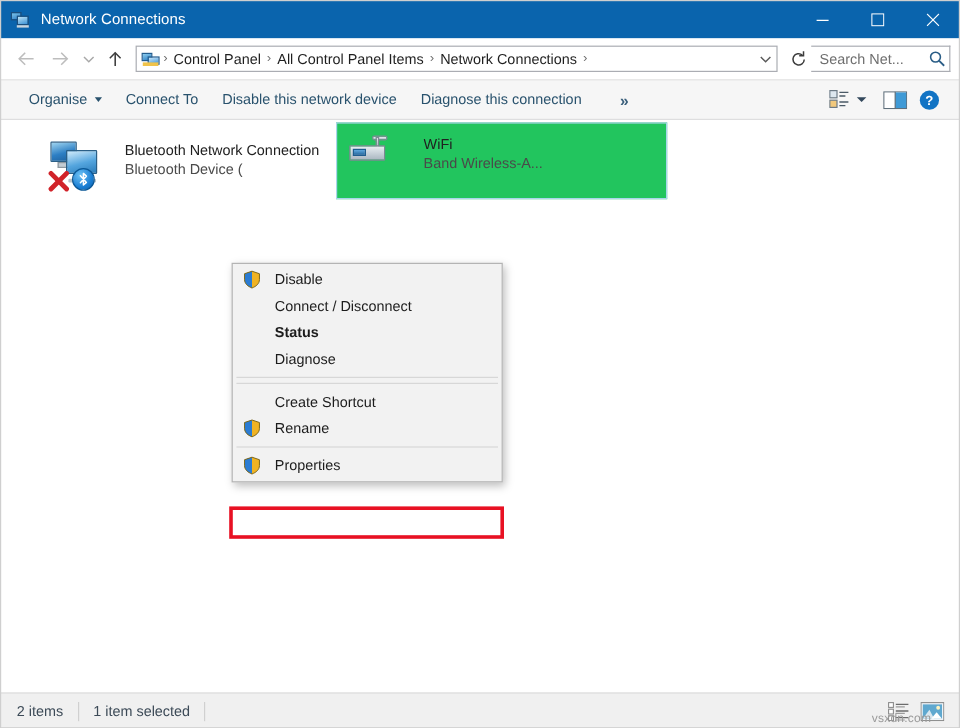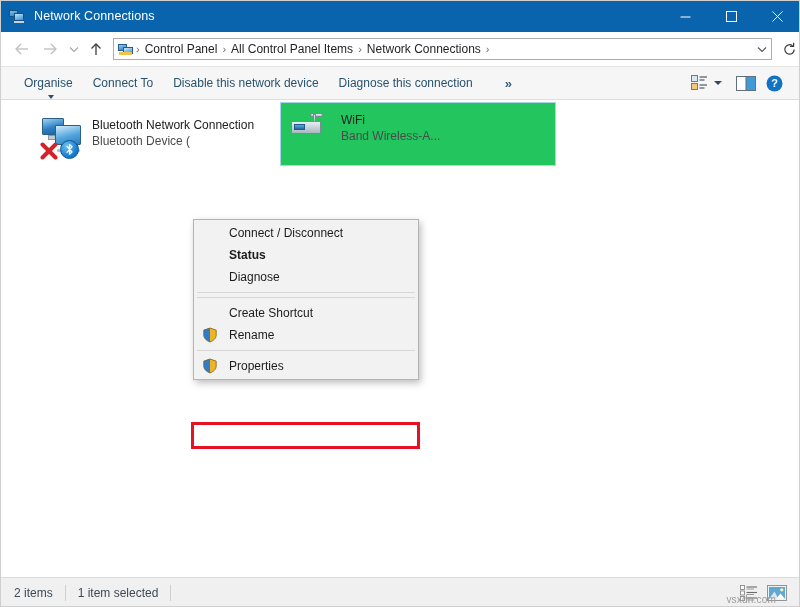--- a/index.html
+++ b/index.html
@@ -195,21 +195,21 @@
     display:flex;
     align-items:center;
   }
   .cmd {
     font-size: 12px;
     color: #29526d;
     padding: 0 10px;
     height: 24px;
     line-height: 24px;
     white-space: nowrap;
-    display:flex; align-items:center;flex-direction:column;
+    display:flex; align-items:center;
   }
   .cmd.first { margin-left: 14px; }
   .cmd .caret {
     margin-left: 6px;
     width: 0; height: 0;
     border-left: 3.5px solid transparent;
     border-right: 3.5px solid transparent;
     border-top: 4px solid #29526d;
   }
   .cmd-overflow {
@@ -331,21 +331,21 @@
   }
   .wcard-ant2 {
     position:absolute; left:21px; top:2px;
     width:13px; height:4px;
     background: linear-gradient(180deg,#eef3f6,#b0bcc5);
     border:1px solid #7c8a94;
     box-sizing:border-box;
     border-radius:2px;
   }
   .conn-text {
-    margin-left: 2px;
+    margin-left: 14px;
     padding-top: 1px;
     min-width:0;
     overflow:hidden;
   }
   .conn-name {
     font-size: 12px;
     color: #202020;
     line-height: 16px;
     white-space: nowrap;
   }
@@ -549,20 +549,29 @@
       </div>
     </div>
 
     <div class="refresh-btn">
       <svg width="15" height="15" viewBox="0 0 15 15">
         <path d="M12.2 7.5 A4.7 4.7 0 1 1 10.6 3.9" fill="none" stroke="#3d3d3d" stroke-width="1.25"></path>
         <polyline points="11.6,0.8 11.6,4.4 8,4.4" fill="none" stroke="#3d3d3d" stroke-width="1.25"></polyline>
       </svg>
     </div>
 
+    <div class="searchbox">
+      <span class="search-text">Search Net...</span>
+      <span class="search-icon">
+        <svg width="14" height="14" viewBox="0 0 14 14">
+          <circle cx="5.6" cy="5.6" r="4.1" fill="none" stroke="#2a5d86" stroke-width="1.3"></circle>
+          <line x1="8.7" y1="8.7" x2="12.8" y2="12.8" stroke="#2a5d86" stroke-width="1.5"></line>
+        </svg>
+      </span>
+    </div>
   </div>
 
   <div class="cmdbar">
     <div class="cmd first">
       <span>Organise</span>
       <span class="caret"></span>
     </div>
     <div class="cmd">
       <span>Connect To</span>
     </div>
@@ -638,20 +647,30 @@
       </div>
       <div class="conn-text">
         <div class="conn-name">WiFi</div>
         <div class="conn-status"></div>
         <div class="conn-device">Band Wireless-A...</div>
       </div>
     </div>
 
     <div class="ctxmenu">
 
+      <div class="mi">
+        <span class="mi-ico">
+          <svg class="shield" viewBox="0 0 16 16">
+            <path d="M8 1 L14.2 3.1 V8 C14.2 11.4 11.4 13.7 8 15 C4.6 13.7 1.8 11.4 1.8 8 V3.1 Z" fill="#f0b323"></path>
+            <path d="M8 1 L1.8 3.1 V8 C1.8 11.4 4.6 13.7 8 15 Z" fill="#2b7cd3"></path>
+            <path d="M8 1 L14.2 3.1 V8 C14.2 11.4 11.4 13.7 8 15 C4.6 13.7 1.8 11.4 1.8 8 V3.1 Z" fill="none" stroke="#7a6418" stroke-width="0.8"></path>
+          </svg>
+        </span>
+        <span class="mi-label">Disable</span>
+      </div>
 
       <div class="mi">
         <span class="mi-ico"></span>
         <span class="mi-label">Connect / Disconnect</span>
       </div>
 
       <div class="mi">
         <span class="mi-ico"></span>
         <span class="mi-label bold">Status</span>
       </div>

